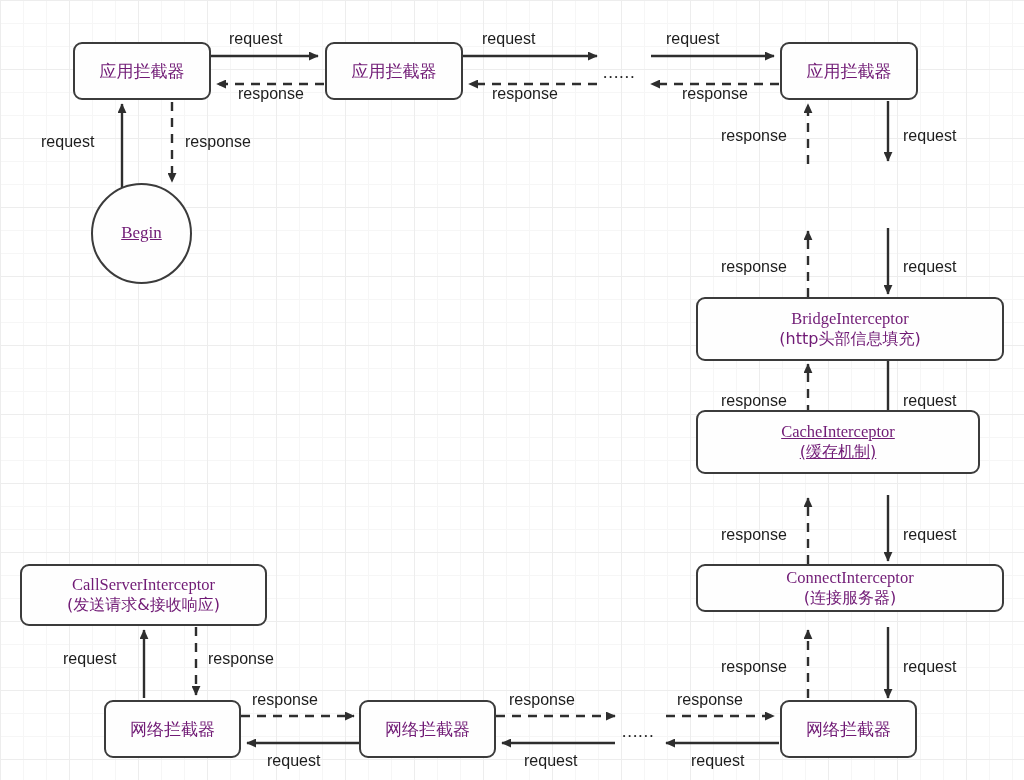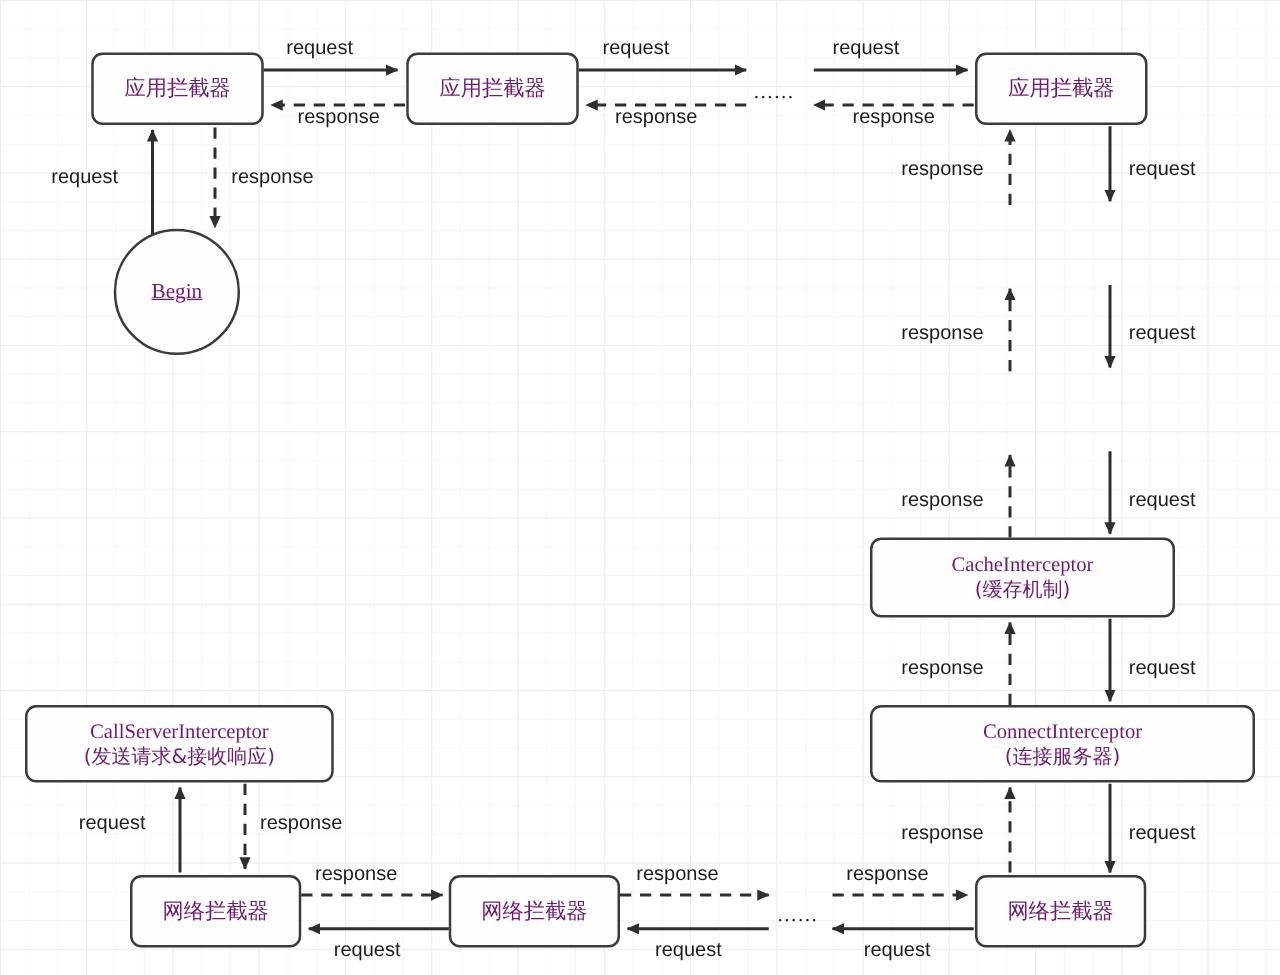--- a/index.html
+++ b/index.html
@@ -161,27 +161,31 @@
 
   <div class="node" style="left:780px; top:42px; width:138px; height:58px;">
     <span class="cjk">应用拦截器</span>
   </div>
 
   <div class="node circle" style="left:91px; top:183px; width:101px; height:101px;">
     <span class="lat">Begin</span>
   </div>
 
 
-
-  <div class="node" style="left:696px; top:430px; width:244px; height:64px;">
+  <div class="node" style="left:696px; top:297px; width:308px; height:64px;">
+    <span class="lat">BridgeInterceptor</span>
+    <span class="sub">(http头部信息填充)</span>
+  </div>
+
+  <div class="node" style="left:696px; top:410px; width:284px; height:64px;text-decoration:underline;">
     <span class="lat">CacheInterceptor</span>
     <span class="sub">(缓存机制)</span>
   </div>
 
-  <div class="node" style="left:696px; top:564px; width:308px; height:62px;">
+  <div class="node" style="left:696px; top:564px; width:308px; height:48px;">
     <span class="lat">ConnectInterceptor</span>
     <span class="sub">(连接服务器)</span>
   </div>
 
   <div class="node" style="left:20px; top:564px; width:247px; height:62px;">
     <span class="lat">CallServerInterceptor</span>
     <span class="sub">(发送请求&amp;接收响应)</span>
   </div>
 
   <div class="node" style="left:104px; top:700px; width:137px; height:58px;">

